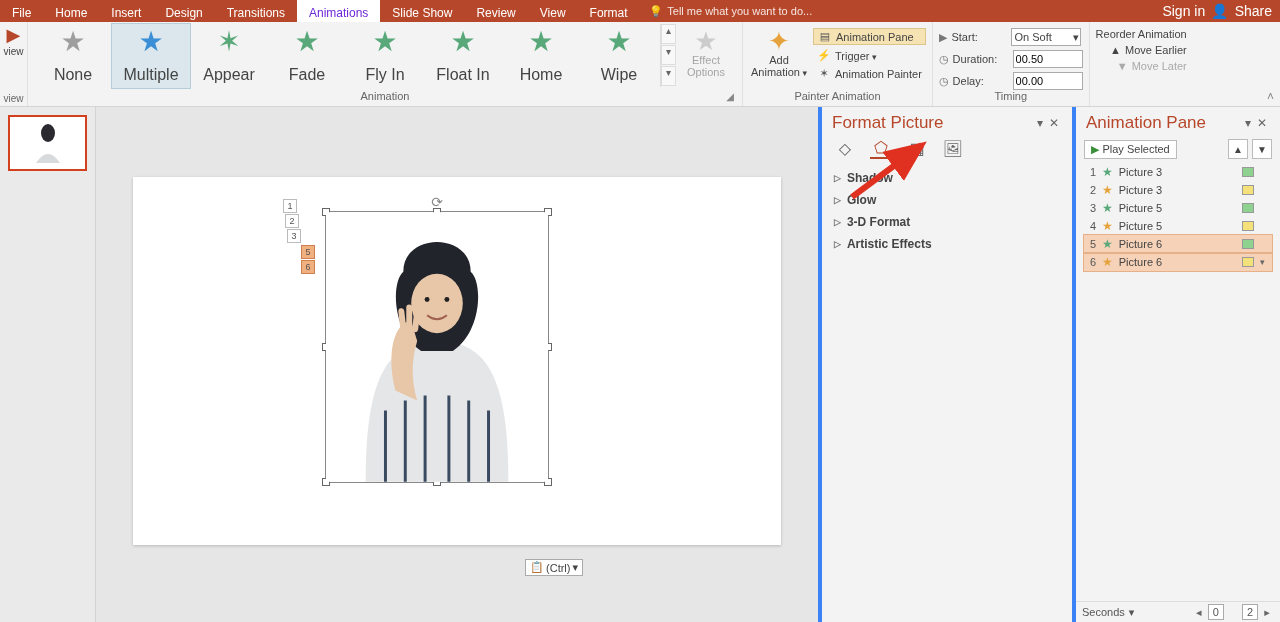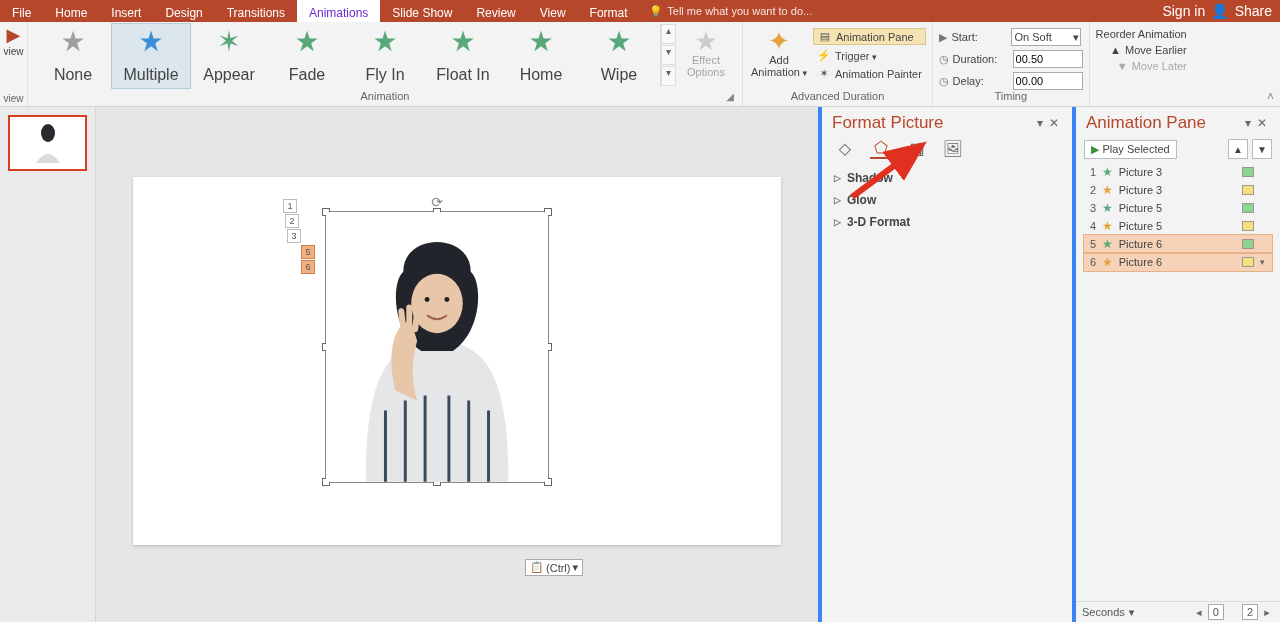--- a/index.html
+++ b/index.html
@@ -212,21 +212,21 @@
         <div class="adv-row">
             <span class="ic" style="color:#e6a23c">⚡</span>
             <span class="caret-down">Trigger</span>
           </div>
         <div class="adv-row">
             <span class="ic">✶</span>
             <span>Animation Painter</span>
           </div>
       </div>
     </div>
-    <div class="group-label">Advanced Duration</div>
+    <div class="group-label">Painter Animation</div>
   </div>
 
   <div class="group" style="flex:0 0 150px">
     <div class="group-body">
       <div class="timing-col">
         <div class="timing-row">
           <span class="clock-ic">▶</span>
           <label>Start:</label>
           <div class="sel">
               <span>On Soft</span>
@@ -337,20 +337,21 @@
     <div class="fp-icons">
       <span>◇</span>
       <span class="active">⬠</span>
       <span>▦</span>
       <span>🖼</span>
     </div>
     <div class="fp-list">
       <div class="fp-item">Shadow</div>
       <div class="fp-item">Glow</div>
       <div class="fp-item">3-D Format</div>
+      <div class="fp-item">Artistic Effects</div>
     </div>
   </div>
 
   <div class="panel" style="width:208px">
     <div class="panel-hd">
       <h3>Animation Pane</h3>
       <span class="pbtn">▾</span>
       <span class="pbtn">✕</span>
     </div>
     <div class="ap-toolbar">

